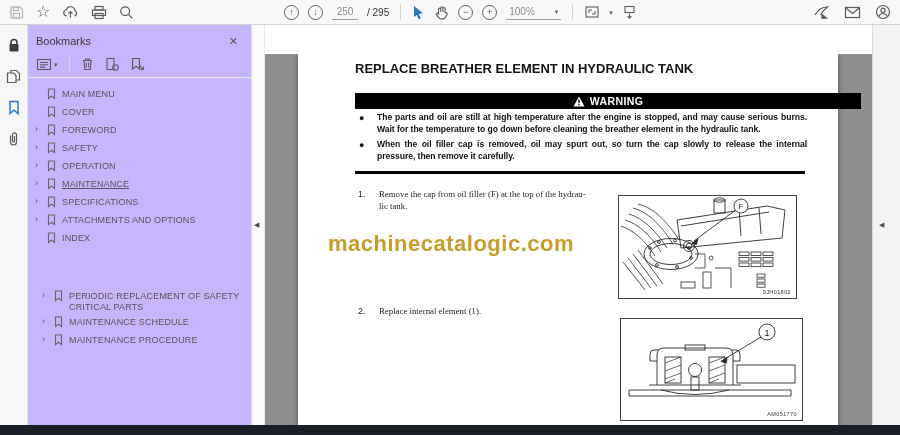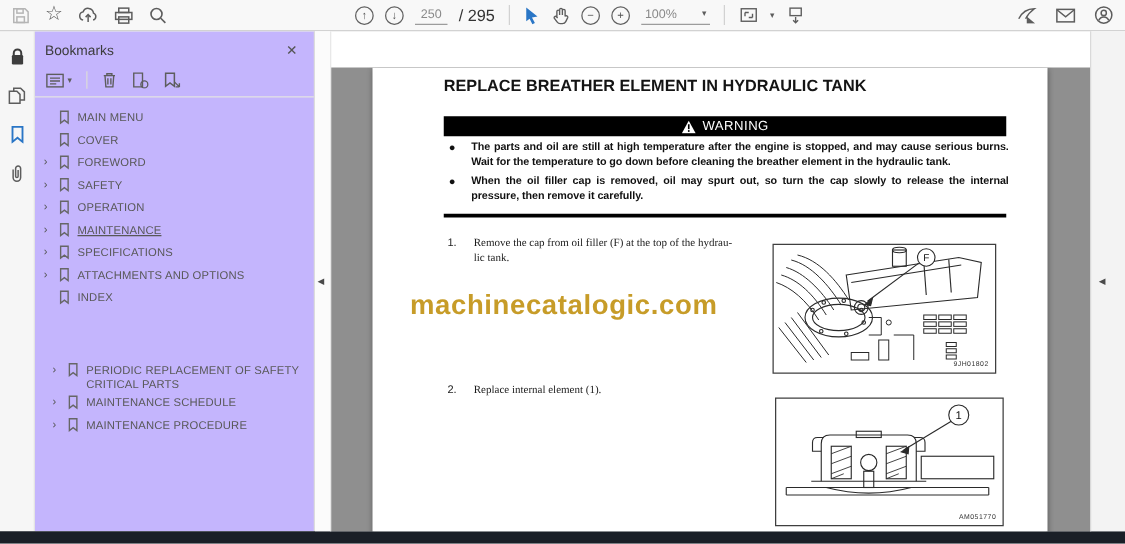--- a/index.html
+++ b/index.html
@@ -15,21 +15,21 @@
   .tb-right { margin-left:auto; display:flex; align-items:center; gap:14px; }
   .icon-btn { display:inline-flex; align-items:center; justify-content:center; color:#5d5d5d; cursor:default; }
   .icon-btn svg { display:block; }
   .glyph { font-size:13px; line-height:1; color:#5d5d5d; }
   .circle-btn { width:15px; height:15px; border:1.2px solid #606060; border-radius:50%;
                 display:inline-flex; align-items:center; justify-content:center;
                 font-size:9px; line-height:1; color:#555; }
   .tb-divider { width:1px; height:16px; background:#d2d2d2; margin:0 2px; }
   .page-input { width:26px; height:15px; border:none; border-bottom:1px solid #9c9c9c; background:transparent;
                 font-family:inherit; font-size:10px; color:#8a8a8a; text-align:center; }
-  .page-total { font-size:13px; color:#333; white-space:nowrap;text-align:right; }
+  .page-total { font-size:10px; color:#333; white-space:nowrap;text-align:right; }
   .zoom-box { display:flex; align-items:center; gap:20px; height:15px; border-bottom:1px solid #9c9c9c; padding:0 3px;justify-content:center; }
   .zoom-text { font-size:10px; color:#8a8a8a; }
   .caret { font-size:7px; color:#5d5d5d; line-height:1; }
 
   
   .main { flex:1; display:flex; min-height:0; }
 
   .iconstrip { width:28px; background:#f6f6f6; border-right:1px solid #e4e4e4;
                display:flex; flex-direction:column; align-items:center; padding-top:13px; gap:16px; }
 
@@ -52,23 +52,23 @@
   .bm-sub .bm-label { width:184px; line-height:11px; }
 
   .collapse-strip { width:13px; background:#fbfbfb; border-right:1px solid #e8e8e8; position:relative; }
   .cs-arrow { position:absolute; top:196px; left:2px; font-size:7px; color:#4a4a4a; }
 
   
   .viewport { flex:1; background:#8f8f8f; position:relative; overflow:hidden;margin-top:29px; }
   .page { position:absolute; left:33px; top:0; width:540px; height:402px; background:#ffffff;
           box-shadow:0 0 5px rgba(0,0,0,0.45); }
   .doc-title { position:absolute; left:57px; top:7px; font-size:13px; font-weight:bold; color:#141414; }
-  .warnbar { position:absolute; left:57px; top:39px; width:450px; height:16px; background:#000;
+  .warnbar { position:absolute; left:57px; top:39px; width:506px; height:16px; background:#000;
              color:#fff; display:flex; align-items:center; justify-content:center; gap:5px;
-             font-size:10.5px; font-weight:normal; letter-spacing:0.4px; }
+             font-size:10.5px; font-weight:bold; letter-spacing:0.4px; }
   .bullets { position:absolute; left:57px; top:58px; width:452px; }
   .bullet { display:flex; margin-bottom:4px; }
   .bullet-dot { flex:0 0 22px; padding-left:4px; font-size:9px; color:#111; line-height:12px; }
   .bullet-text { font-size:8.6px; font-weight:bold; color:#111; line-height:11.6px;
                  text-align:justify; letter-spacing:-0.05px; }
   .thickline { position:absolute; left:57px; top:117px; width:450px; height:3px; background:#000; }
   .step { position:absolute; display:flex; font-size:8.8px; color:#1c1c1c; line-height:11.5px; }
   .step-1 { left:60px; top:135px; }
   .step-2 { left:60px; top:252px; }
   .step-num { flex:0 0 21px; }

